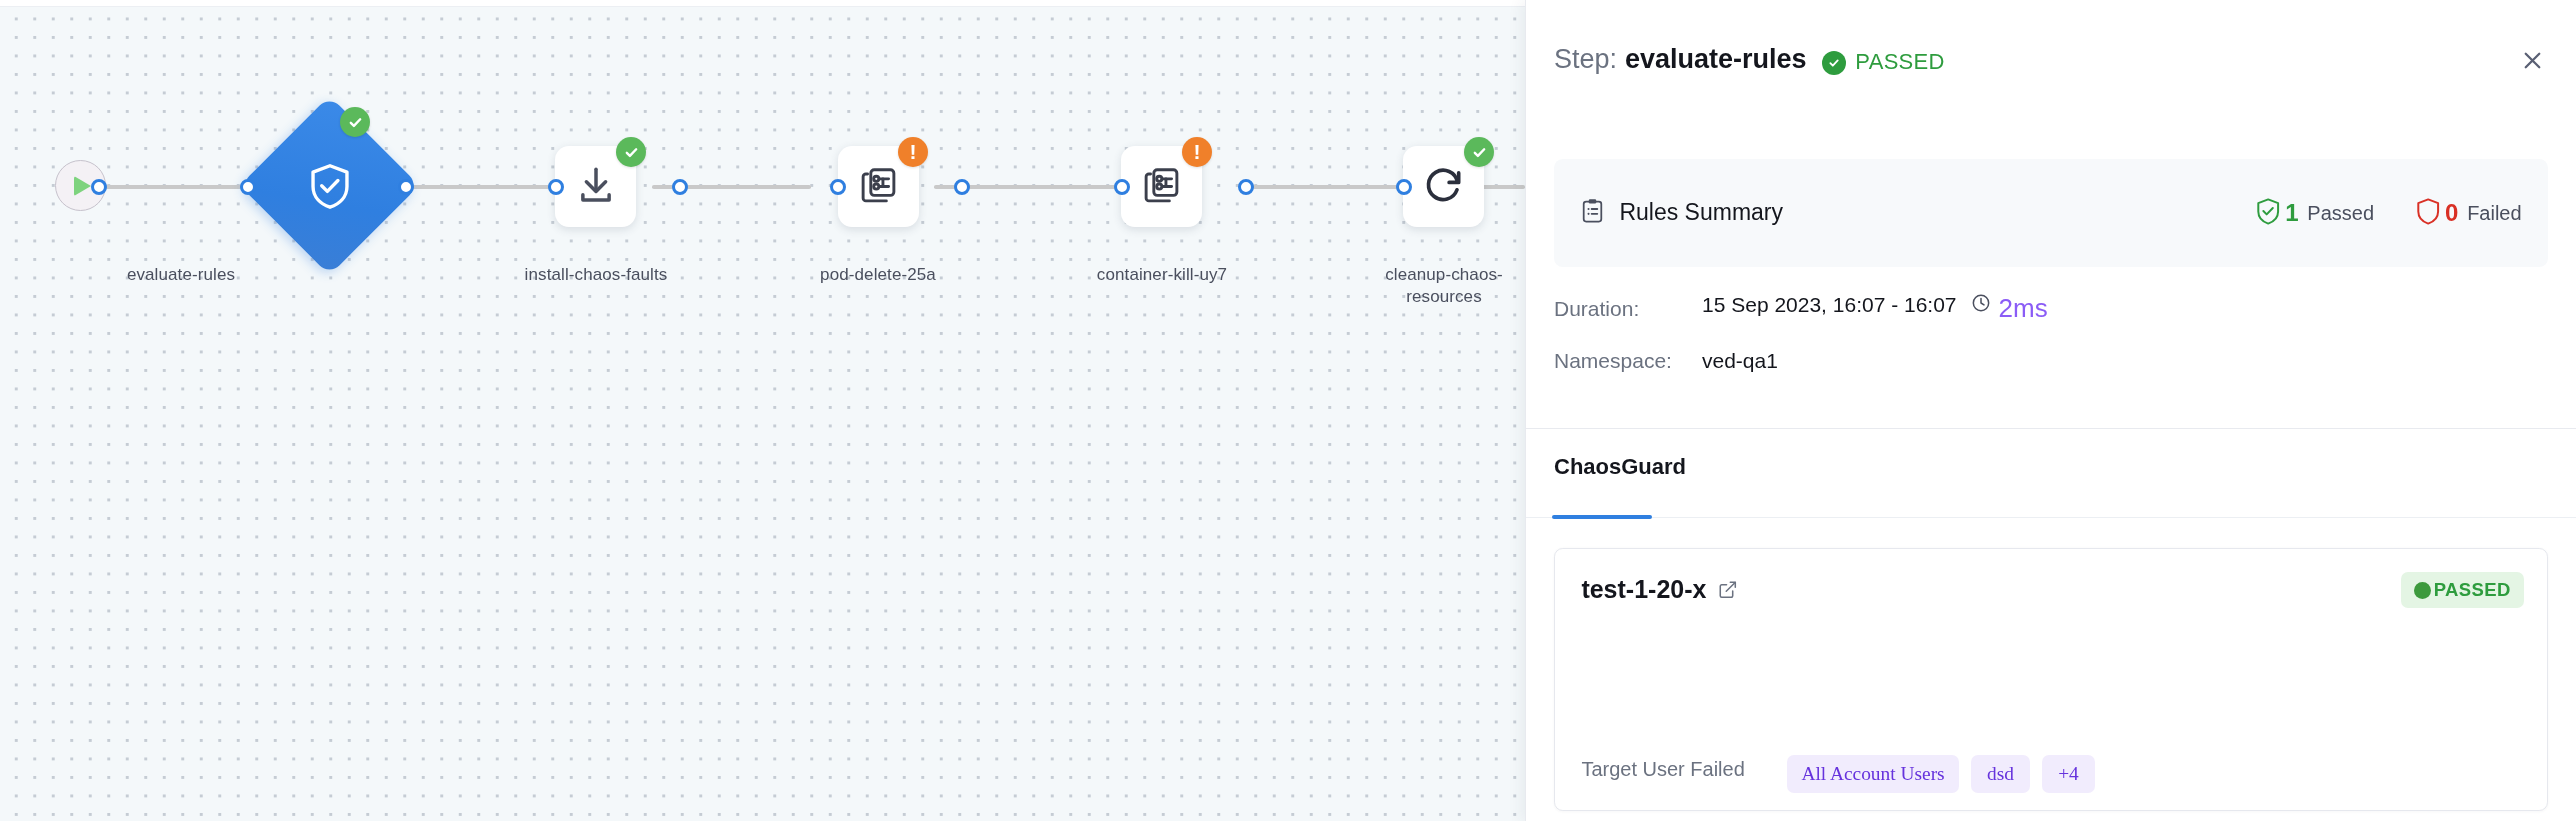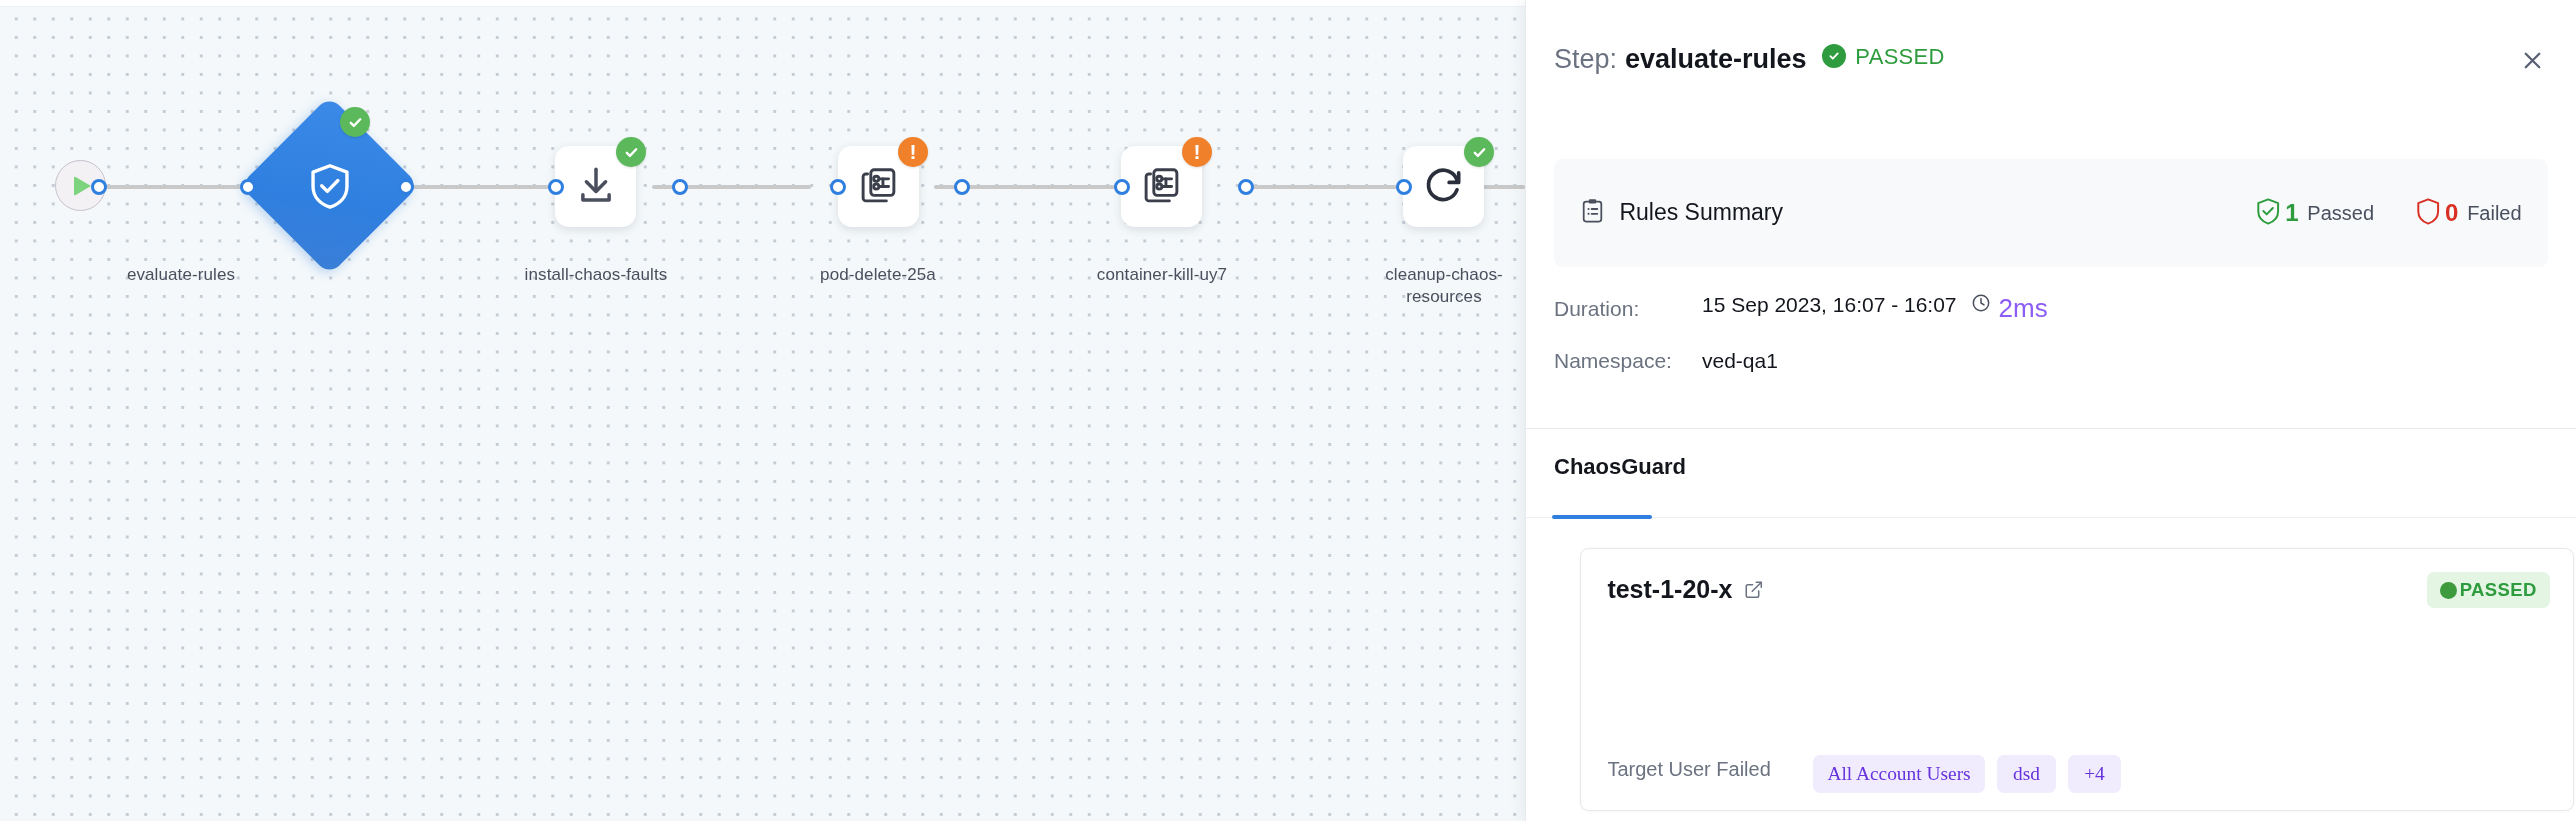--- a/index.html
+++ b/index.html
@@ -99,21 +99,21 @@
   .panel {
     position: absolute; left: 1525px; top: 0;
     width: 1051px; height: 822px; background: #ffffff;
     border-left: 0.9px solid #e8eaef;
     box-shadow: -3.5px 0 14px rgba(40,50,70,.07);
   }
   .panel-header {
     position: absolute; left: 0; top: 0; width: 1051px; height: 119px;
     display: flex; align-items: center;
   }
-  .panel-title-row { display: flex; align-items: flex-start; margin-left: 28px; }
+  .panel-title-row { display: flex; align-items: flex-end; margin-left: 28px; }
   .panel-title-prefix { font-size: 27px; color: #6b7280; font-weight: 400; }
   .panel-title-name { font-size: 27px; color: #14161d; font-weight: 700; margin-left: 8px; }
   .check-circle {
     width: 24px; height: 24px; border-radius: 50%; background: #2e9c3e;
     display: flex; align-items: center; justify-content: center; margin-left: 15px;
   }
   .panel-status-text {
     font-size: 22px; color: #2e9c3e; margin-left: 9.7px; letter-spacing: 0.3px;
   }
   .close-btn {
@@ -160,21 +160,20 @@
   .tabs-baseline {
     position: absolute; left: 0; top: 517px; width: 1051px; height: 0.9px; background: #eceff3;
   }
 
   
   .test-card {
     position: absolute; left: 28px; top: 548px;
     width: 994px; height: 263px;
     background: #ffffff; border: 0.9px solid #e6e8ee; border-radius: 8.8px;
     box-shadow: 0 0.9px 2.6px rgba(40,50,70,.04);
-    margin-left: 26px;
   }
   .test-head { position: absolute; left: 26.4px; top: 26.4px; display: flex; align-items: center; }
   .test-name { font-size: 25px; font-weight: 700; color: #14161d; }
   .ext-link { margin-left: 11.5px; display: flex; align-items: center; cursor: pointer; }
   .passed-pill {
     position: absolute; right: 23px; top: 23px;
     background: #e4f5e4; border-radius: 7px;
     padding: 7px 13.2px; display: flex; align-items: center;
   }
   .pill-dot { width: 17px; height: 17px; border-radius: 50%; background: #3d9a3d; }

